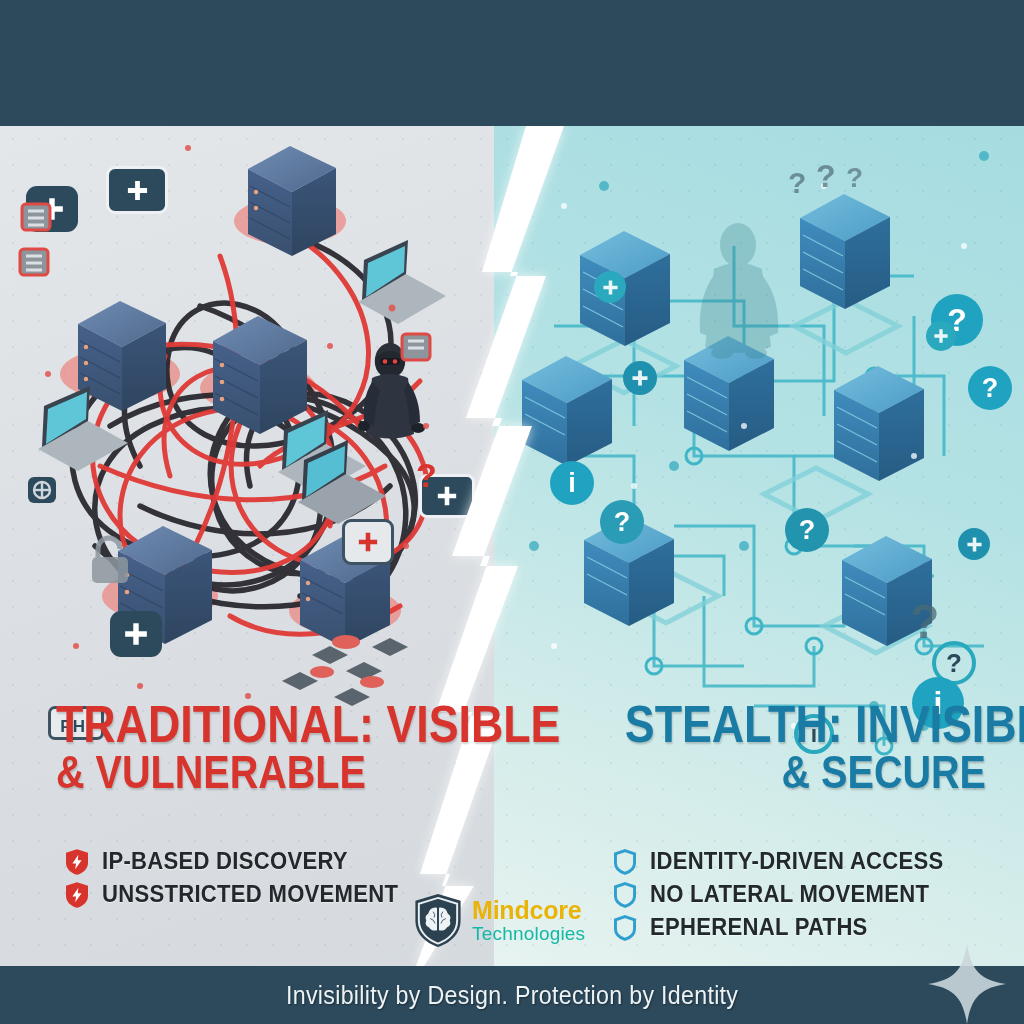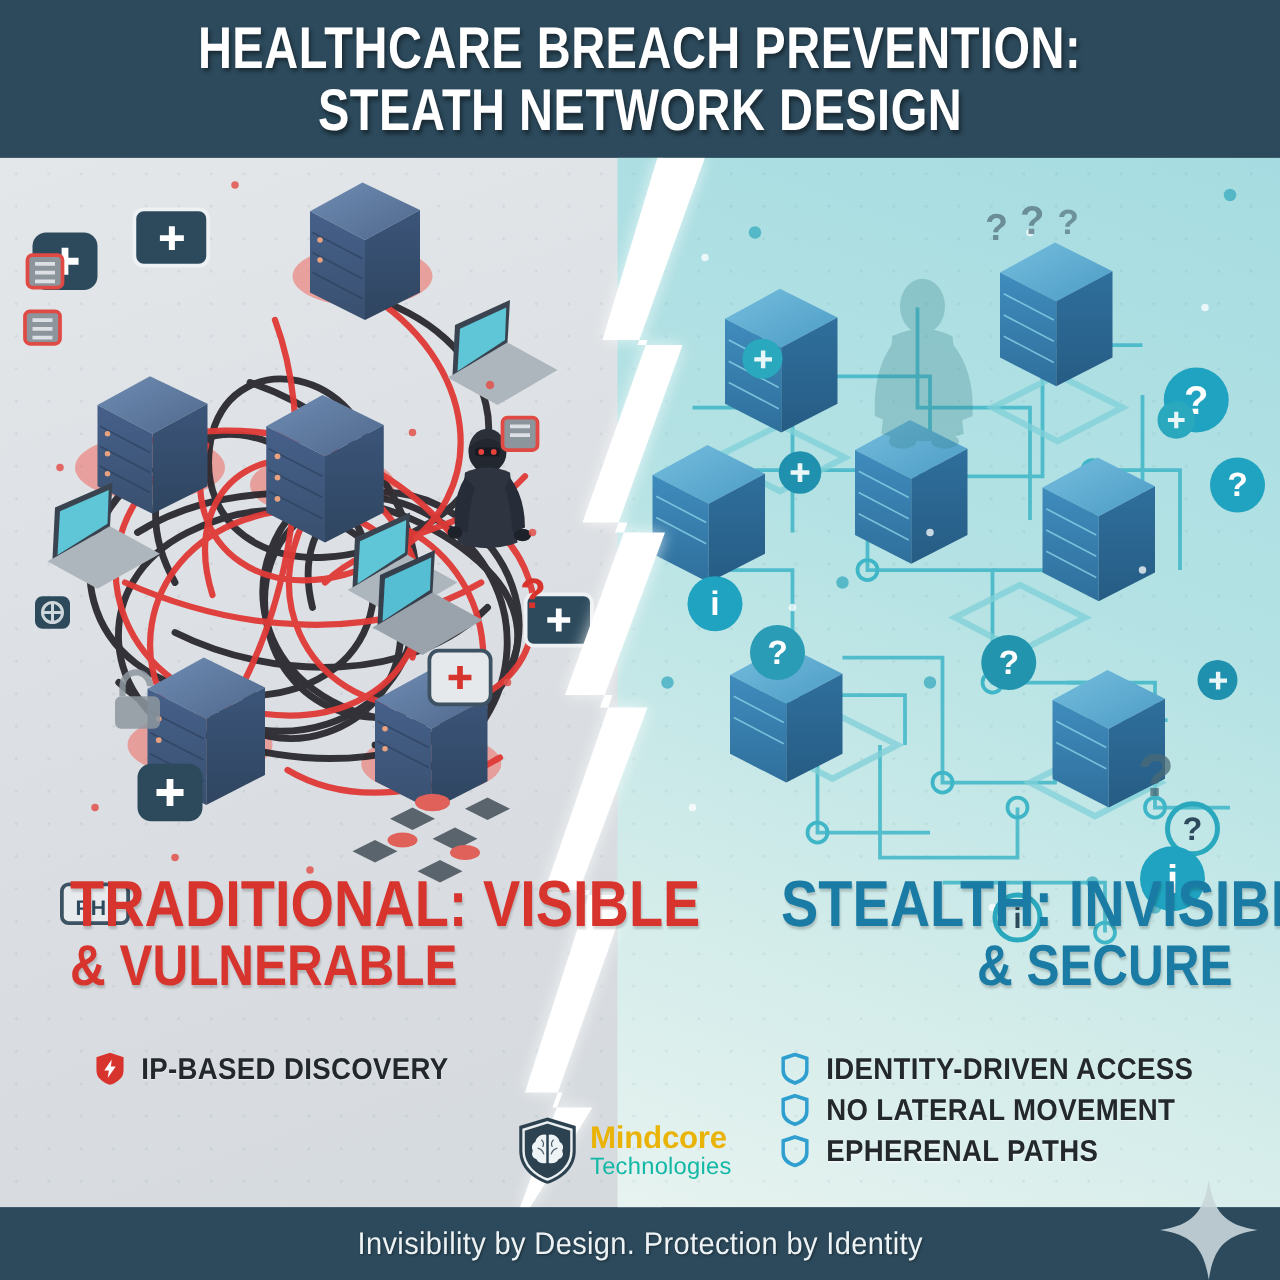--- a/index.html
+++ b/index.html
@@ -69,21 +69,21 @@
   .headL .hl{transform-origin:left center;color:#d8342e;}
   .headR .hl{transform-origin:right center;color:#1a7ba4;}
   .hl.big{font-size:52px;}
   .hl.small{font-size:46px;}
   .hl .lite{font-weight:bold;}
 
   
   .bulletsL,.bulletsR{position:absolute;z-index:25;}
   .bulletsL{left:66px;top:842px;}
   .bulletsR{left:614px;top:842px;}
-  .brow{display:flex;align-items:flex-start;height:33px;margin-left:11px;}
+  .brow{display:flex;align-items:flex-end;height:33px;}
   .brow .txt{
     font-family:"Liberation Sans Narrow","Liberation Sans",sans-serif;
     font-weight:bold;font-size:24px;color:#23282c;letter-spacing:.3px;
     transform:scaleX(.92);transform-origin:left center;white-space:nowrap;
     text-shadow:0 1px 1px rgba(255,255,255,.5);
   }
   .brow .shield{width:22px;height:26px;margin-right:14px;flex:0 0 auto;}
 
   
   .logo{position:absolute;left:413px;top:893px;display:flex;align-items:center;z-index:30;}
@@ -103,24 +103,20 @@
     letter-spacing:.3px;transform:scaleX(.93);
     text-shadow:1px 1px 2px rgba(0,0,0,.4);
   }
   .sparkle{position:absolute;left:928px;top:944px;width:78px;height:80px;z-index:50;}
 </style>
 </head>
 <body>
 
 <div class="stage">
 
-  <div class="header">
-    <div class="t1">HEALTHCARE BREACH PREVENTION:</div>
-    <div class="t2">STEATH NETWORK DESIGN</div>
-  </div>
 
   <div class="body">
 
     <div class="panelL">
       <div class="dots"></div>
 
       <svg width="530" height="700" viewBox="0 0 530 700" style="position:absolute;left:0;top:0;">
         <defs>
           <linearGradient id="srvTop" x1="0" y1="0" x2="1" y2="1">
             <stop offset="0" stop-color="#6f8cb2"></stop>
@@ -605,20 +601,27 @@
   </div>
 
   <div class="bulletsL">
     <div class="brow">
       <svg class="shield" viewBox="0 0 24 28">
         <path d="M12 0 L24 4 V15 C24 22 18 26 12 28 C6 26 0 22 0 15 V4 Z" fill="#d8342e"></path>
         <path d="M13.5 6 L7 15.5 h4 L10 22 l7-10 h-4.2 z" fill="#ffffff"></path>
       </svg>
       <span class="txt">IP-BASED DISCOVERY</span>
     </div>
+    <div class="brow">
+      <svg class="shield" viewBox="0 0 24 28">
+        <path d="M12 0 L24 4 V15 C24 22 18 26 12 28 C6 26 0 22 0 15 V4 Z" fill="#d8342e"></path>
+        <path d="M13.5 6 L7 15.5 h4 L10 22 l7-10 h-4.2 z" fill="#ffffff"></path>
+      </svg>
+      <span class="txt">UNSSTRICTED MOVEMENT</span>
+    </div>
   </div>
 
   <div class="bulletsR">
     <div class="brow">
       <svg class="shield" viewBox="0 0 24 28">
         <path d="M12 1.6 L22.4 5 V15 C22.4 21 17.4 24.6 12 26.4 C6.6 24.6 1.6 21 1.6 15 V5 Z" fill="none" stroke="#2f9fd0" stroke-width="3.2"></path>
       </svg>
       <span class="txt">IDENTITY-DRIVEN ACCESS</span>
     </div>
     <div class="brow">

